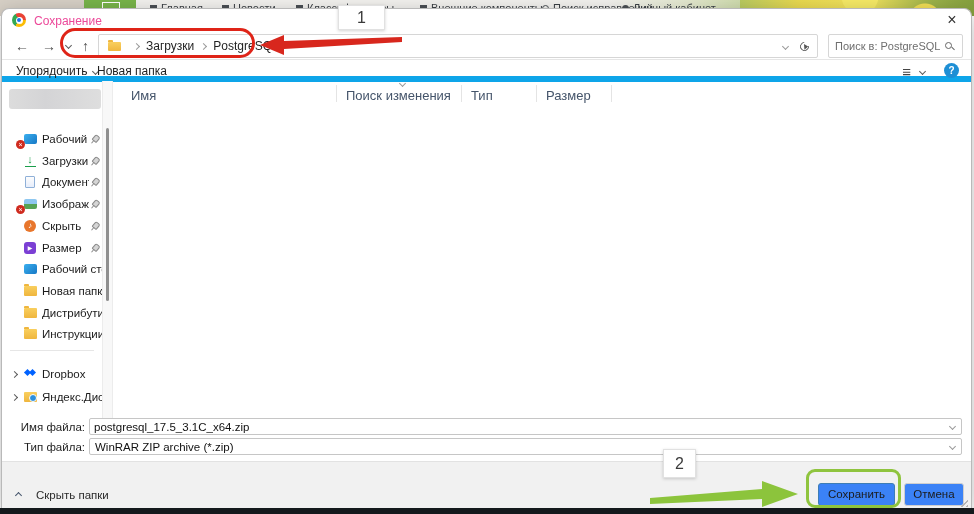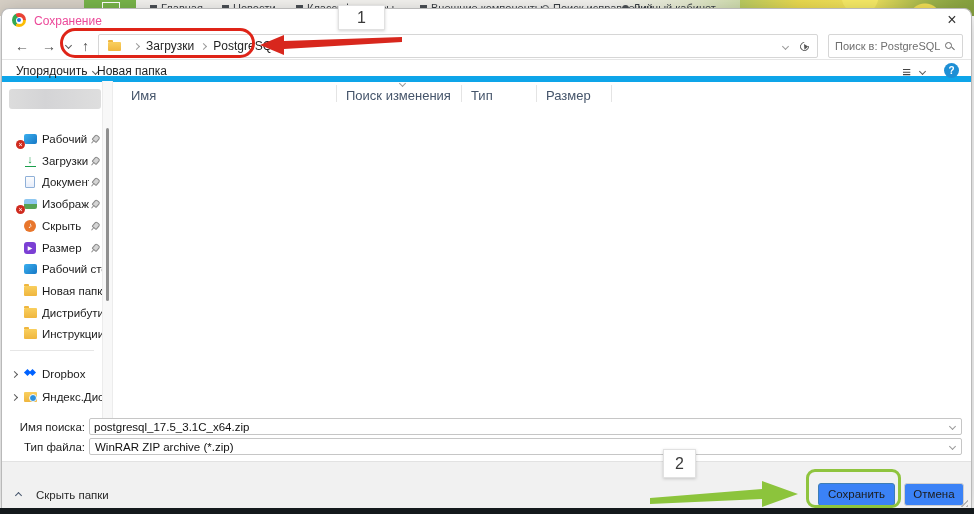--- a/index.html
+++ b/index.html
@@ -304,21 +304,21 @@
       <span class="chev right si-chev"></span>
       <span class="si-icon">
           <span class="ic ic-yadisk"></span>
         </span>
       <span class="si-label">Яндекс.Диск</span>
     </div>
 
     <div class="scroll-track"></div>
     <div class="scroll-thumb"></div>
 
-    <span class="field-label" style="left:0; top:412px">Имя поиска:</span>
+    <span class="field-label" style="left:0; top:412px">Имя файла:</span>
     <div class="field" style="top:409px">
       <input type="text" value="postgresql_17.5_3.1C_x64.zip" style="">
       <span class="chev down grey dd"></span>
     </div>
     <span class="field-label" style="left:0; top:432px">Тип файла:</span>
     <div class="field" style="top:429px">
       <span class="val">WinRAR ZIP archive (*.zip)</span>
       <span class="chev down grey dd"></span>
     </div>
 

